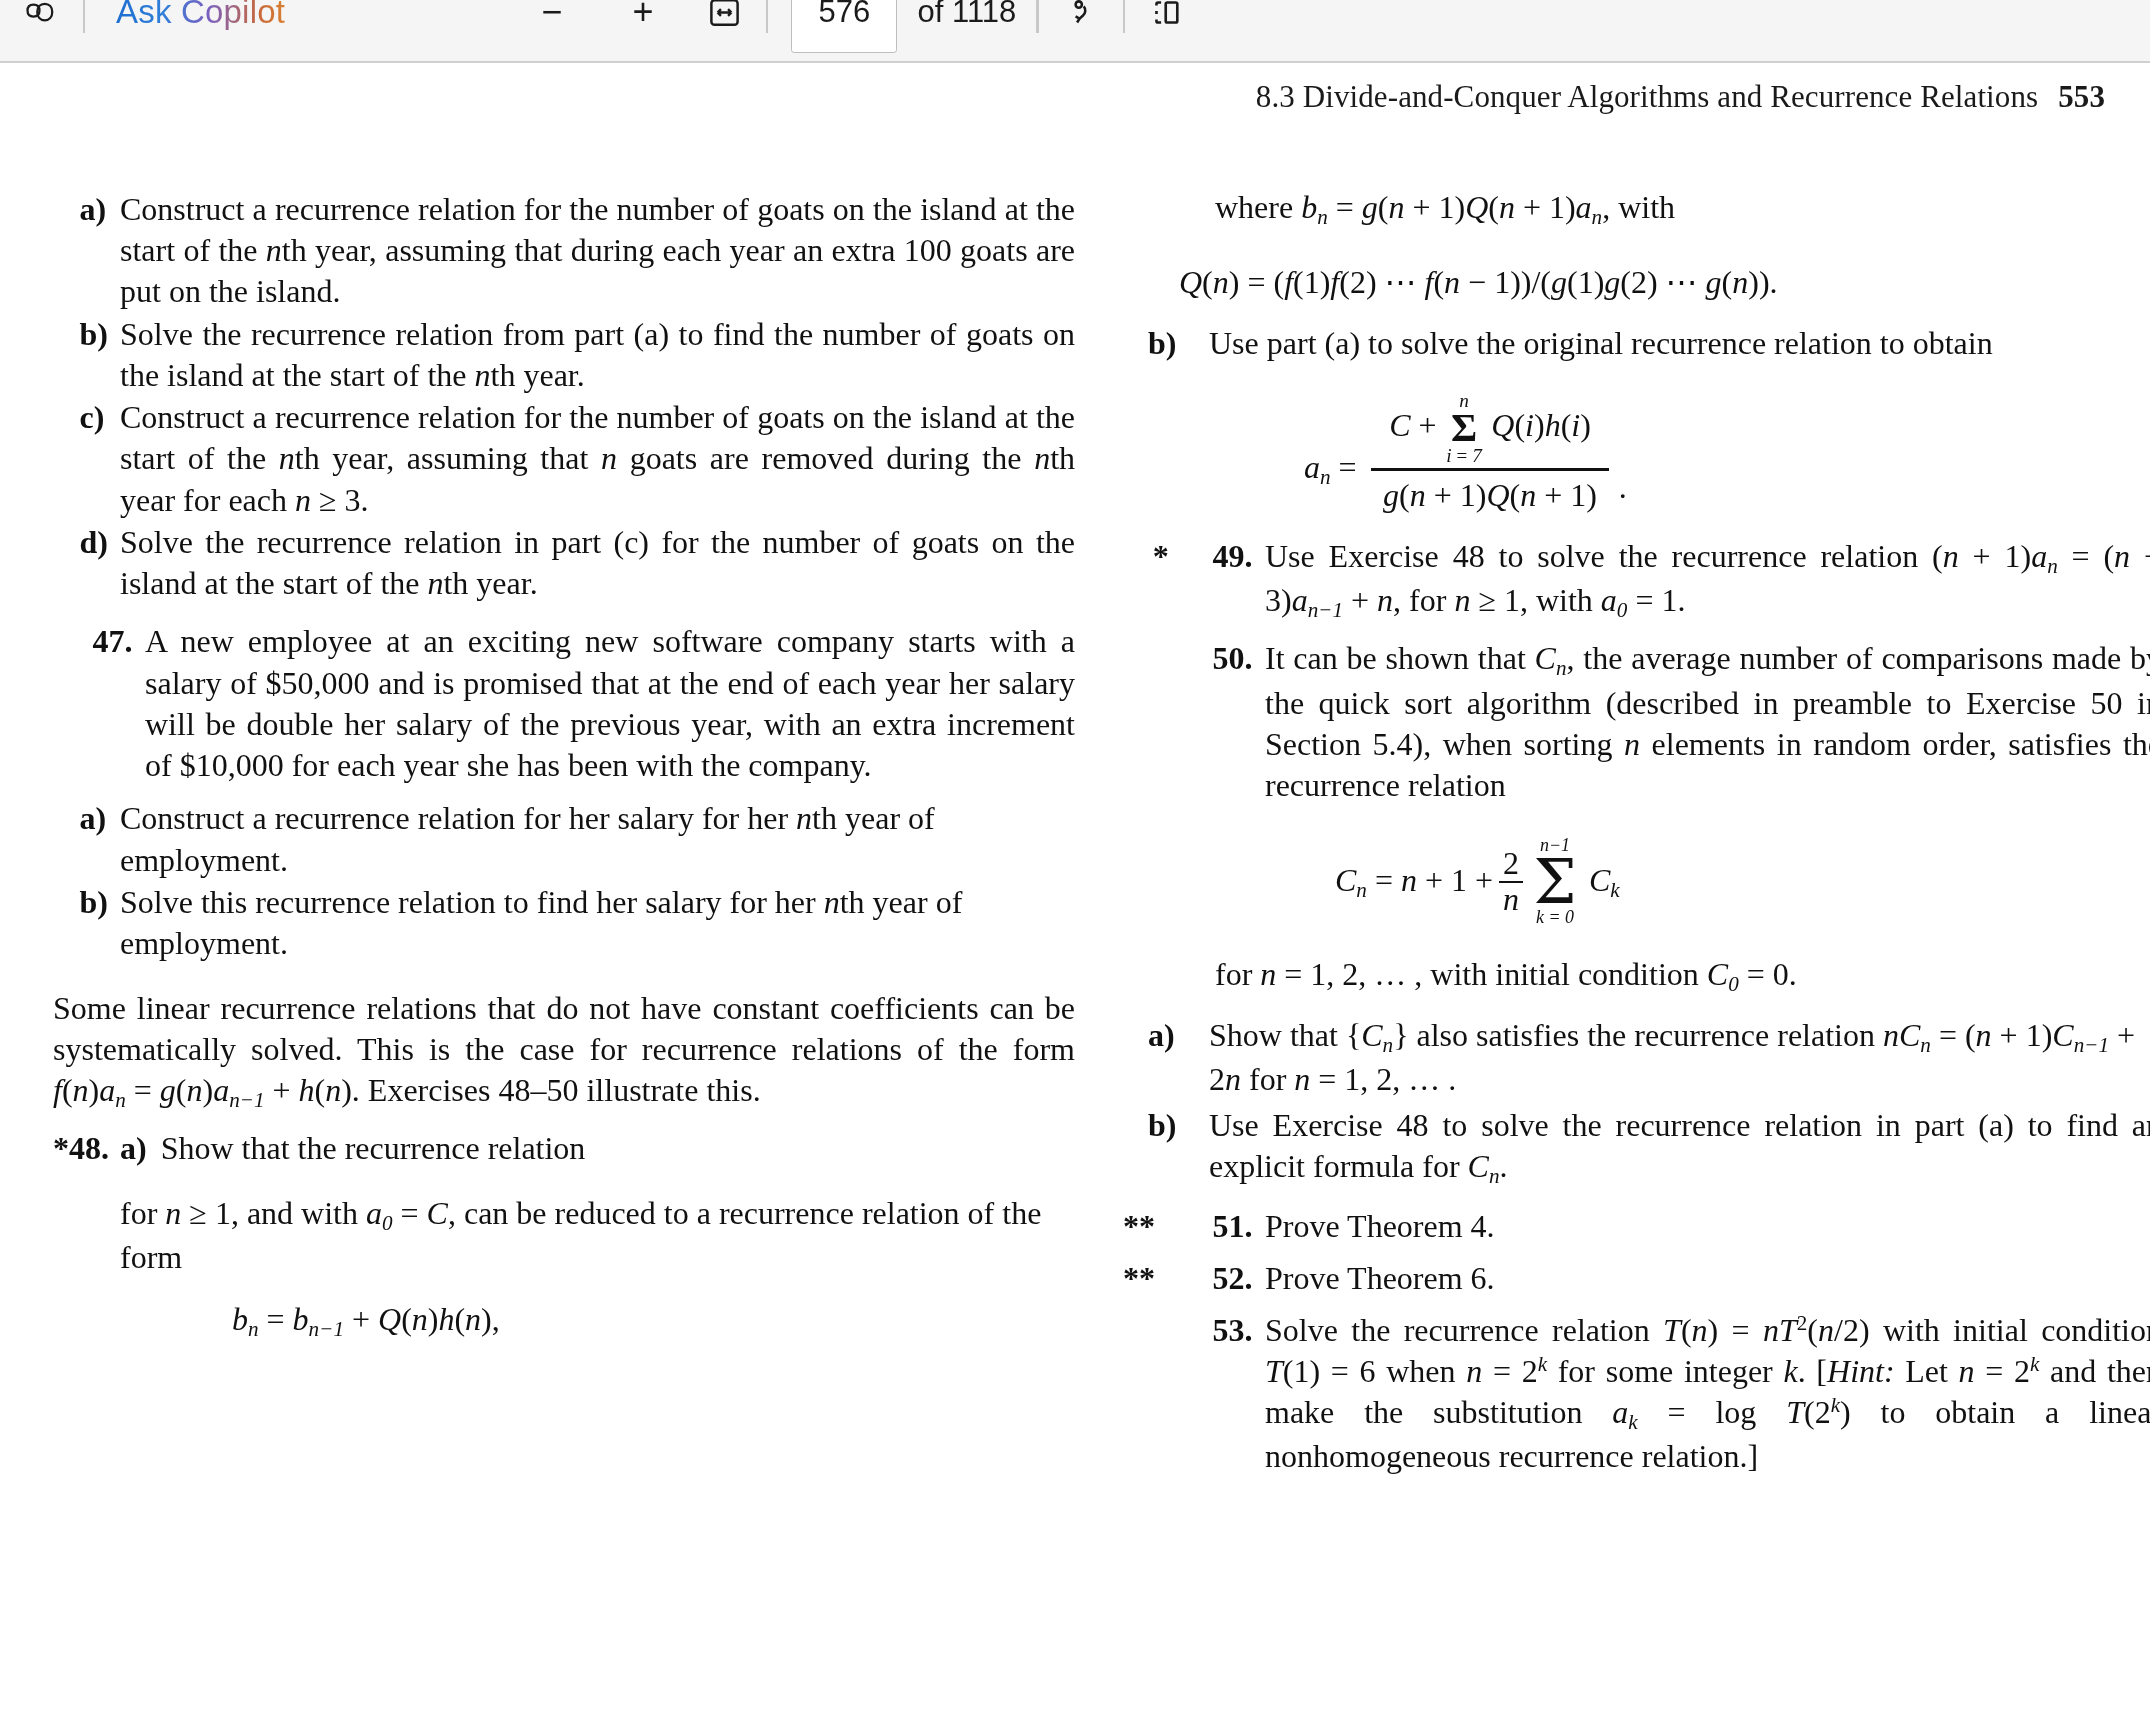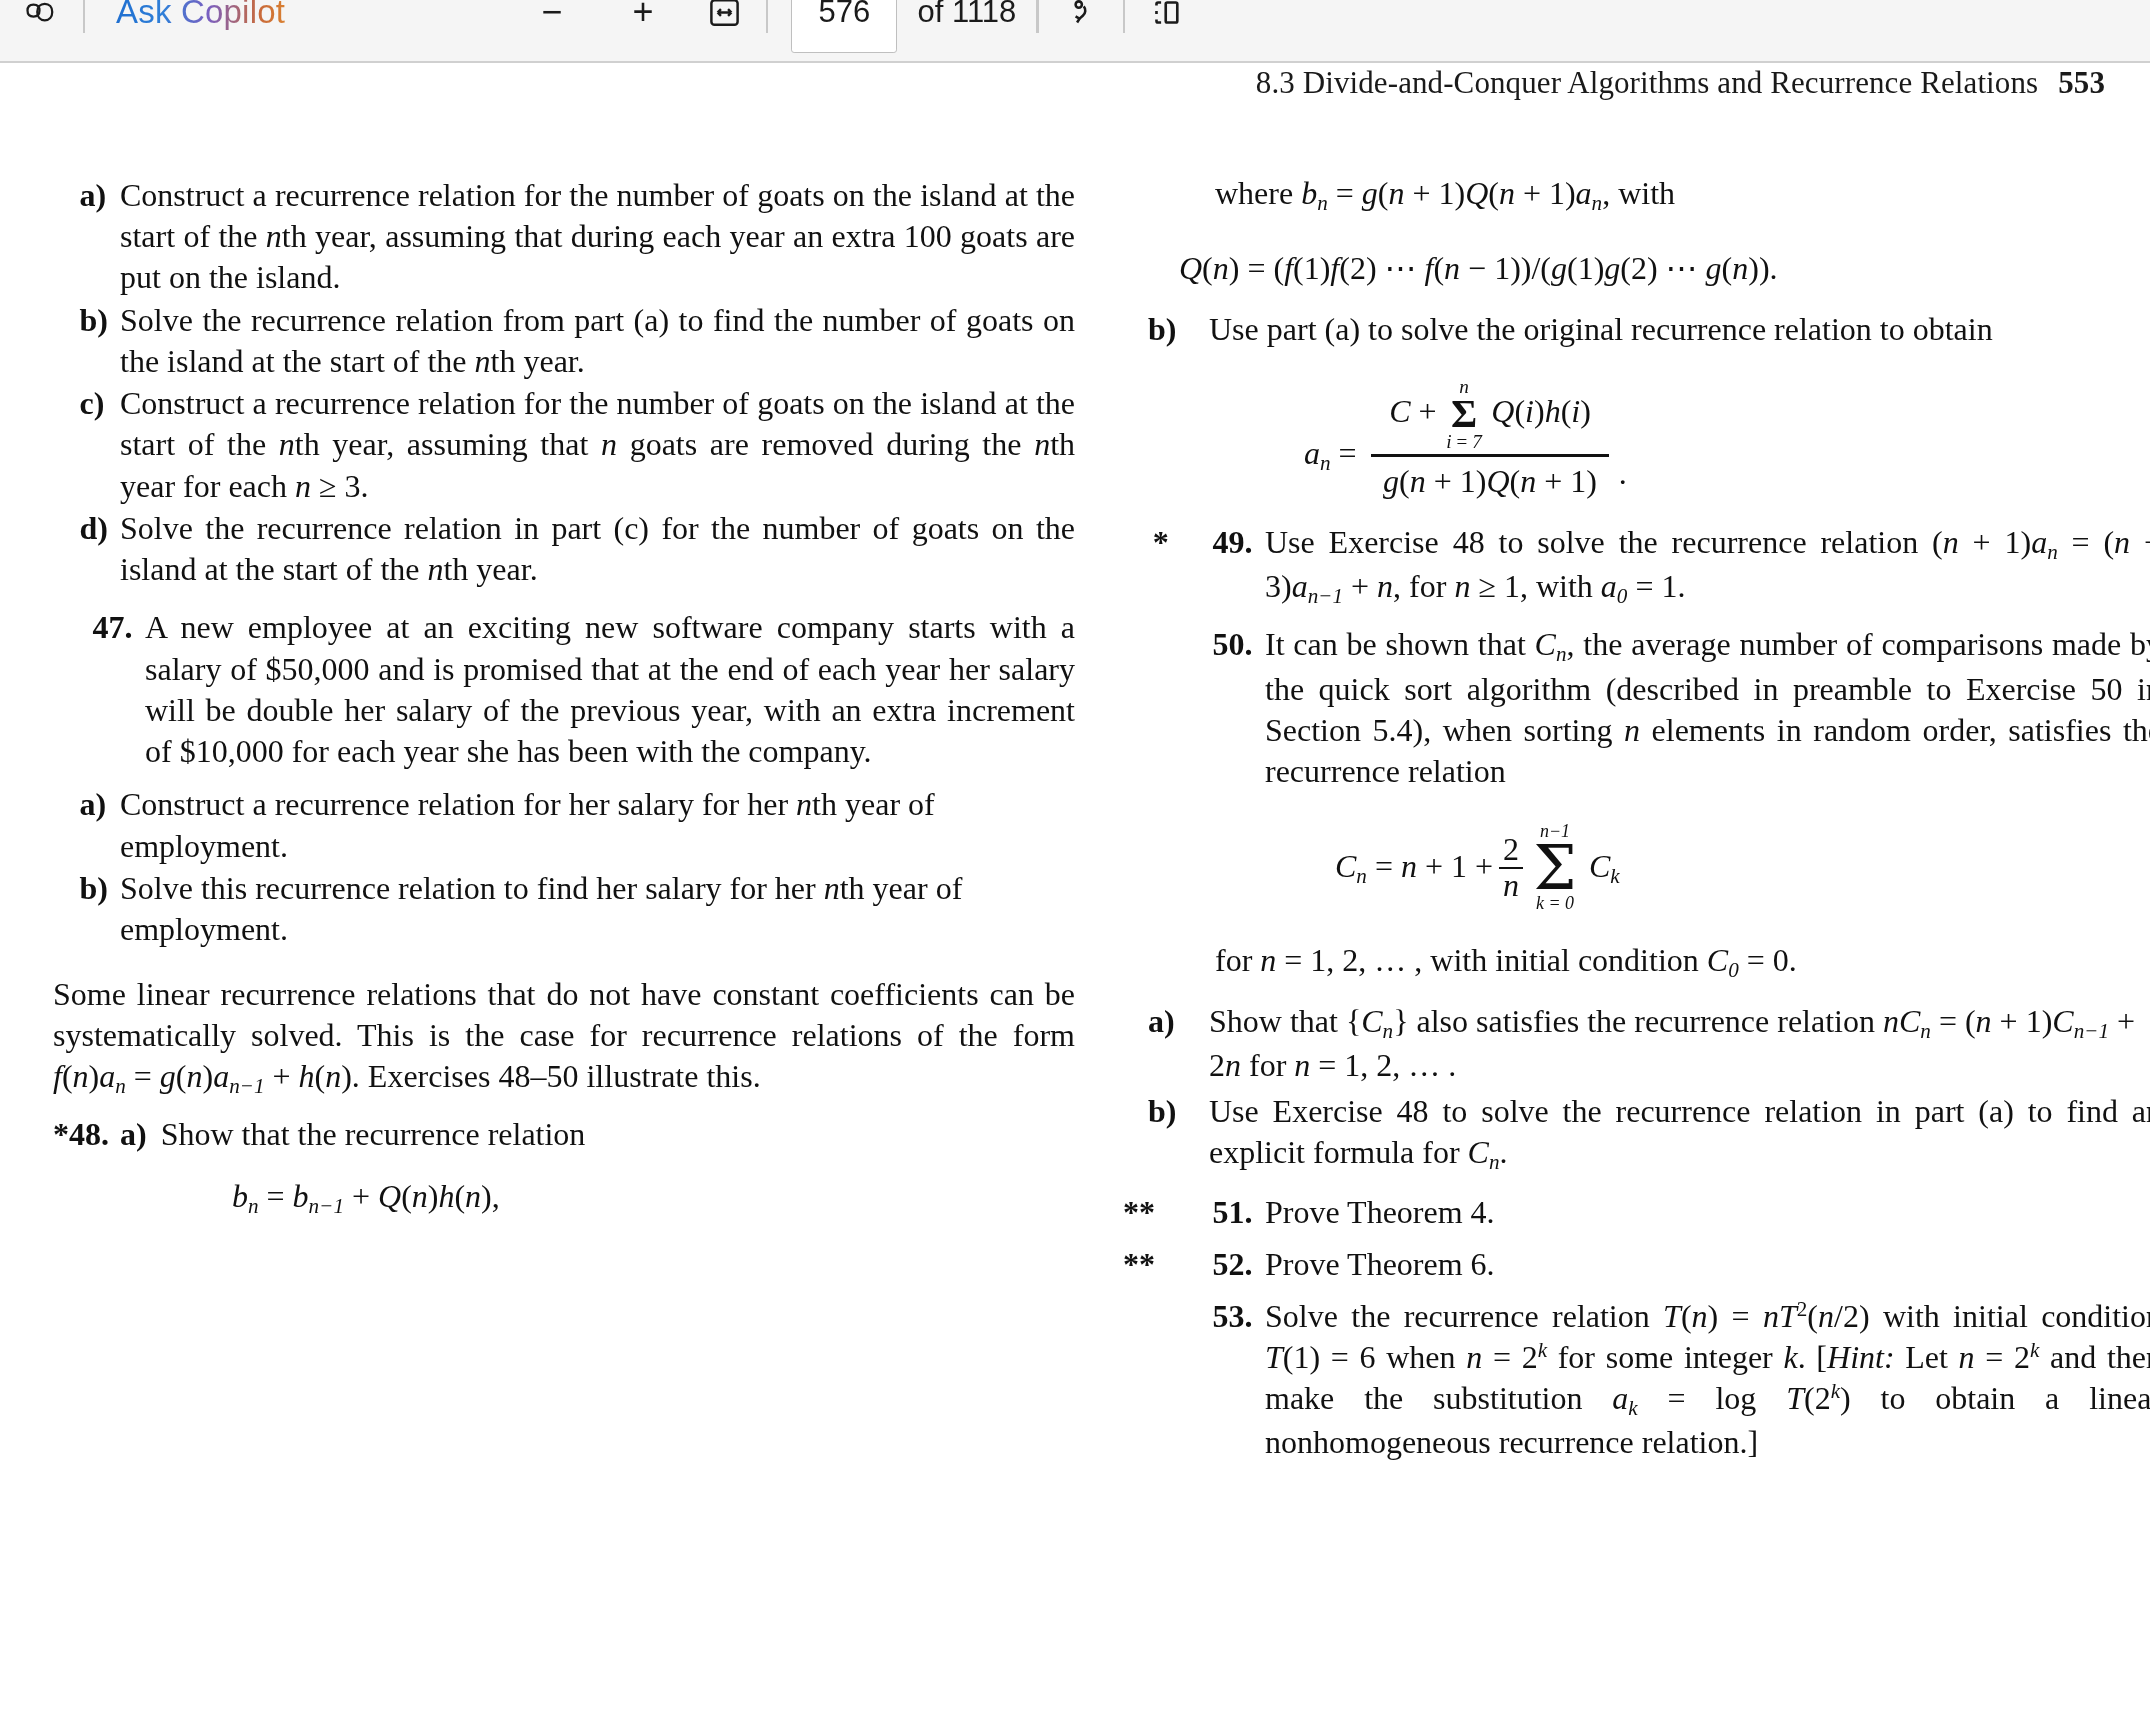--- a/index.html
+++ b/index.html
@@ -58,21 +58,21 @@
     font-family: "Liberation Sans", sans-serif; font-size: 31px; color: #1b1b1b;
     margin-left: 20px; white-space: nowrap;
   }
   .zoom-glyph {
     font-family: "Liberation Sans", sans-serif; font-size: 36px; line-height: 1;
     color: #1b1b1b;
   }
 
   
   #pdf-page {
-    position: absolute; top: 48px; left: 0;
+    position: absolute; top: 62px; left: 0;
     width: 2151px; height: 1669px;
     background: #ffffff;
   }
   #running-head {
     position: absolute; top: 17px; left: 0; width: 2105px;
     text-align: right;
     font-size: 31px; color: #1a1a1a;
     letter-spacing: 0.1px;
   }
   #running-head .pg { font-weight: bold; margin-left: 20px; }
@@ -287,20 +287,23 @@
         Some linear recurrence relations that do not have constant coefficients can be systematically solved. This is the case for recurrence relations of the form <i>f</i>(<i>n</i>)<i>a</i><sub>n</sub> = <i>g</i>(<i>n</i>)<i>a</i><sub>n−1</sub> + <i>h</i>(<i>n</i>). Exercises 48–50 illustrate this.
       </div>
 
       <div class="ex" style="margin-top:14px">
         <span class="ex-num" style="flex:0 0 auto;padding-right:11px"><span>*</span><span>48.</span></span>
         <span class="ex-num" style="flex:0 0 auto;padding-right:14px">a)</span>
         <span class="ex-body nojust">Show that the recurrence relation</span>
       </div>
 
 
+      <div class="para nojust" style="padding-left:67px;margin-top:23.4px">
+        for <i>n</i> ≥ 1, and with <i>a</i><sub>0</sub> = <i>C</i>, can be reduced to a recurrence relation of the form
+      </div>
 
       <div class="mathline ind2" style="margin-top:21px">
         <i>b</i><sub>n</sub> = <i>b</i><sub>n−1</sub> + <i>Q</i>(<i>n</i>)<i>h</i>(<i>n</i>),
       </div>
     </div>
 
     <div class="col col-right">
 
       <div class="para nojust" style="margin-top:0;padding-left:67px">
         where <i>b</i><sub>n</sub> = <i>g</i>(<i>n</i> + 1)<i>Q</i>(<i>n</i> + 1)<i>a</i><sub>n</sub>, with

